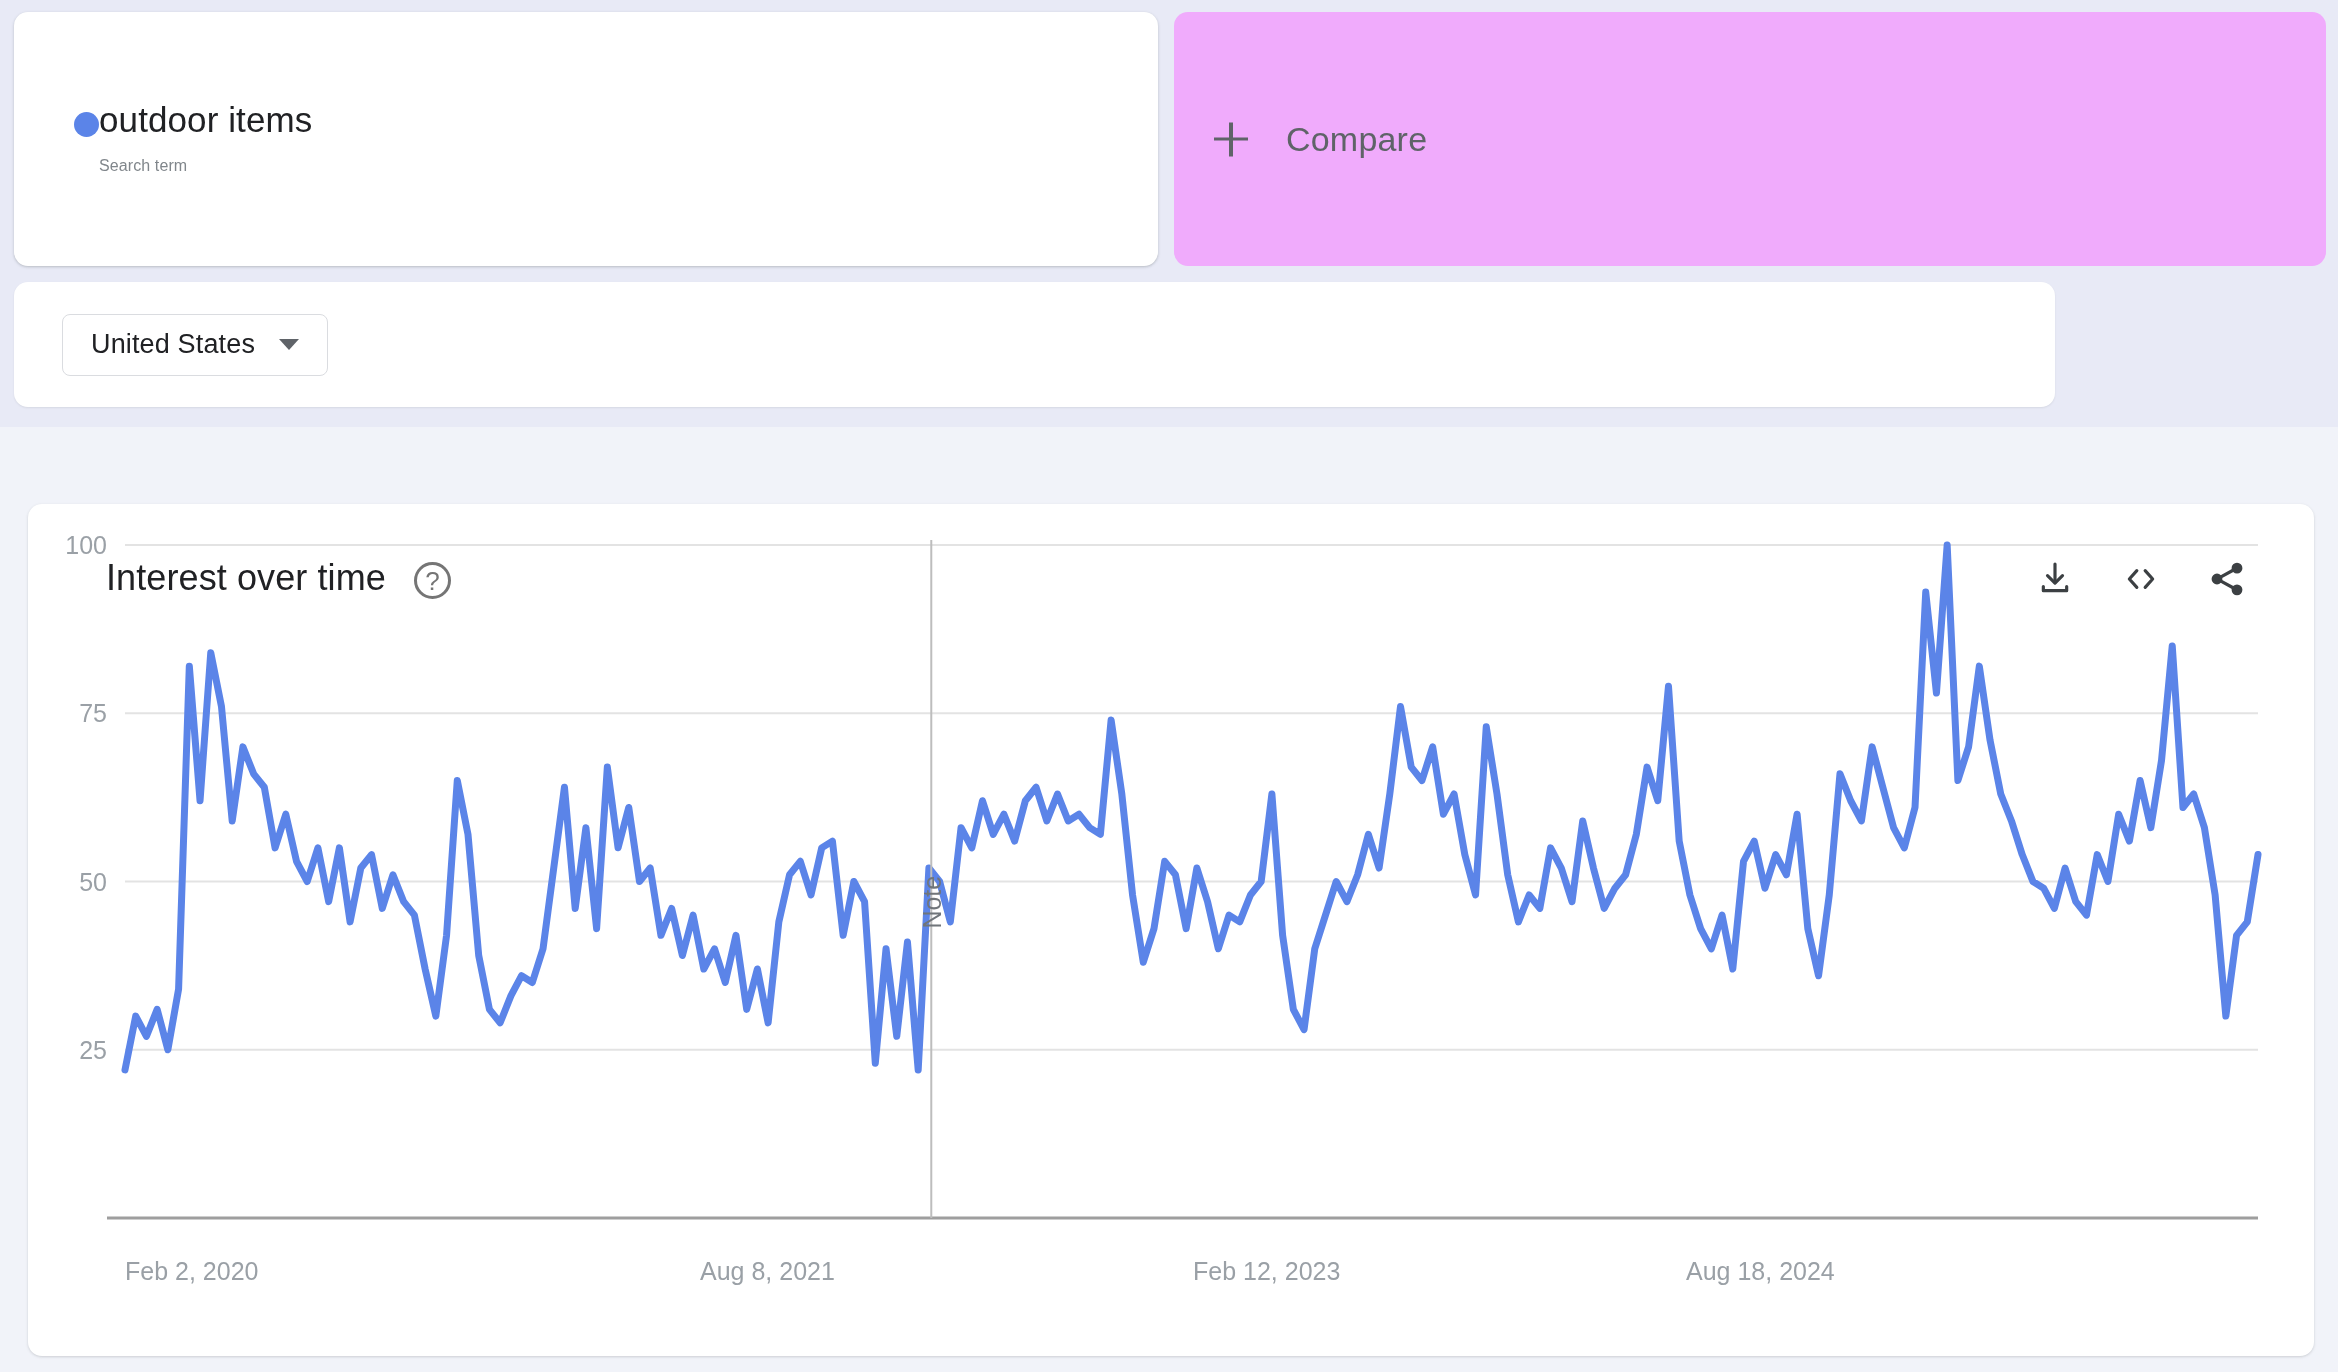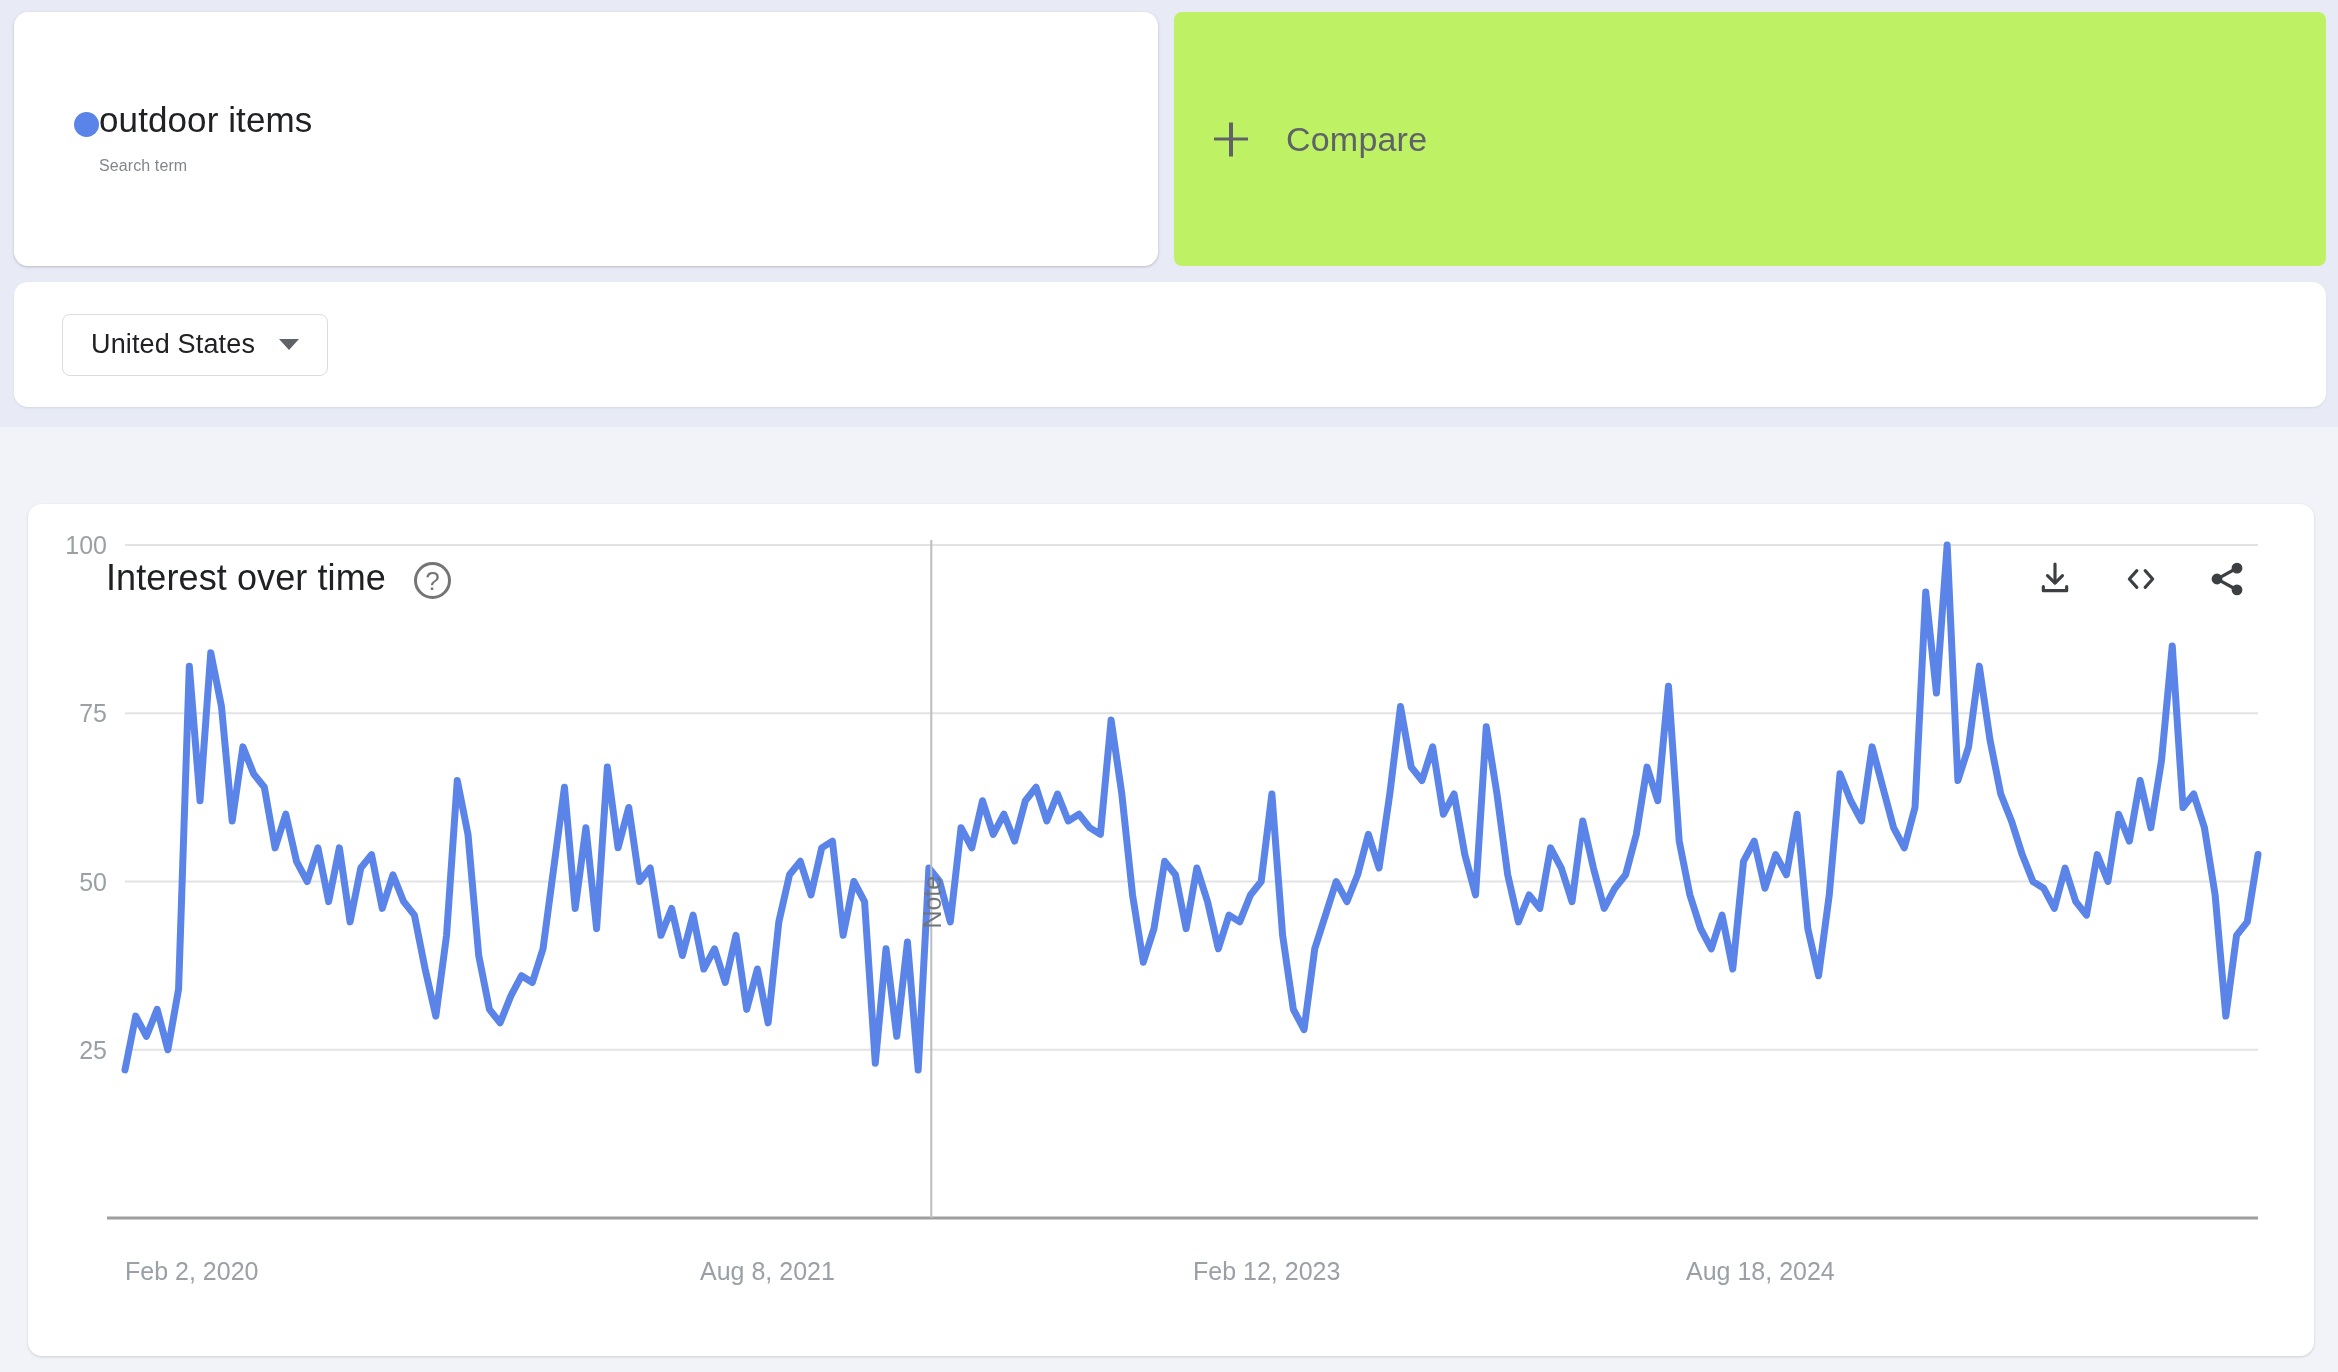--- a/index.html
+++ b/index.html
@@ -83,22 +83,22 @@
     font-size: 16px;
     line-height: 32px;
     color: #80868b;
     margin-top: 8px;
     letter-spacing: 0.1px;
   }
 
   .compare-card {
     width: 1152px;
     height: 254px;
-    background: #bef264;
-    border-radius: 8px;
+    background: #f0abfc;
+    border-radius: 14px;
     position: relative;
     cursor: pointer;
   }
 
   .compare-inner {
     position: absolute;
     left: 40px;
     top: 50%;
     transform: translateY(-50%);
     display: flex;
@@ -130,21 +130,21 @@
     color: #5f6368;
     margin-left: 38px;
     letter-spacing: 0.2px;
   }
 
   
   .filter-bar {
     position: absolute;
     left: 14px;
     top: 282px;
-    width: 2312px;
+    width: 2041px;
     height: 125px;
     background: #ffffff;
     border-radius: 14px;
     display: flex;
     align-items: center;
     padding-left: 48px;
     gap: 19px;
     box-shadow: 0 1px 2px rgba(60,64,67,0.10);
   }
 

